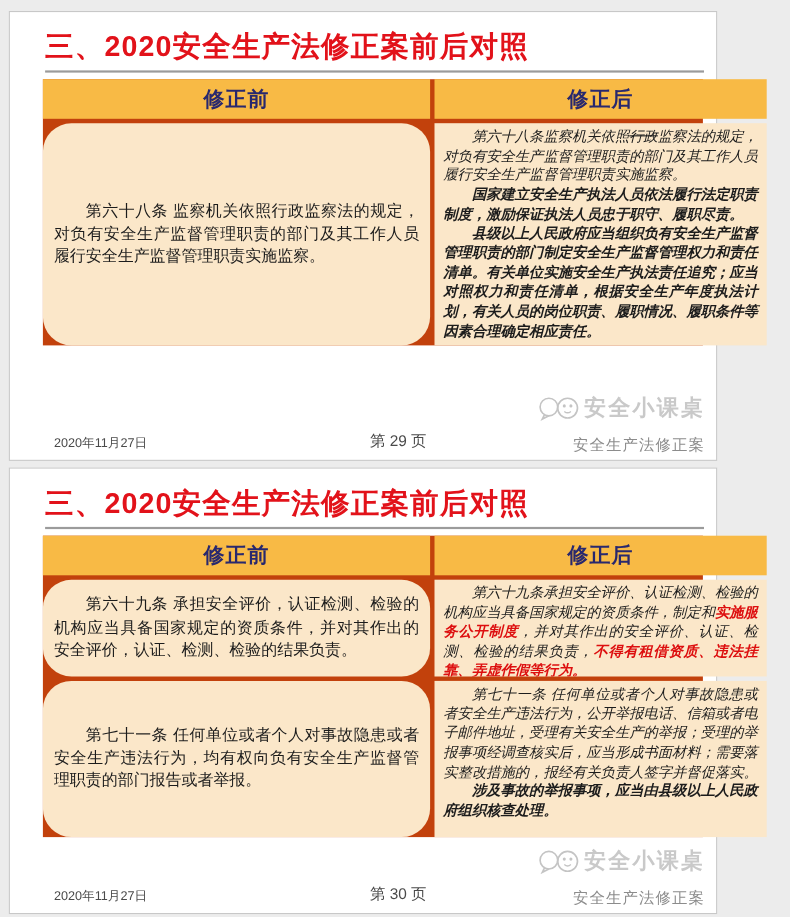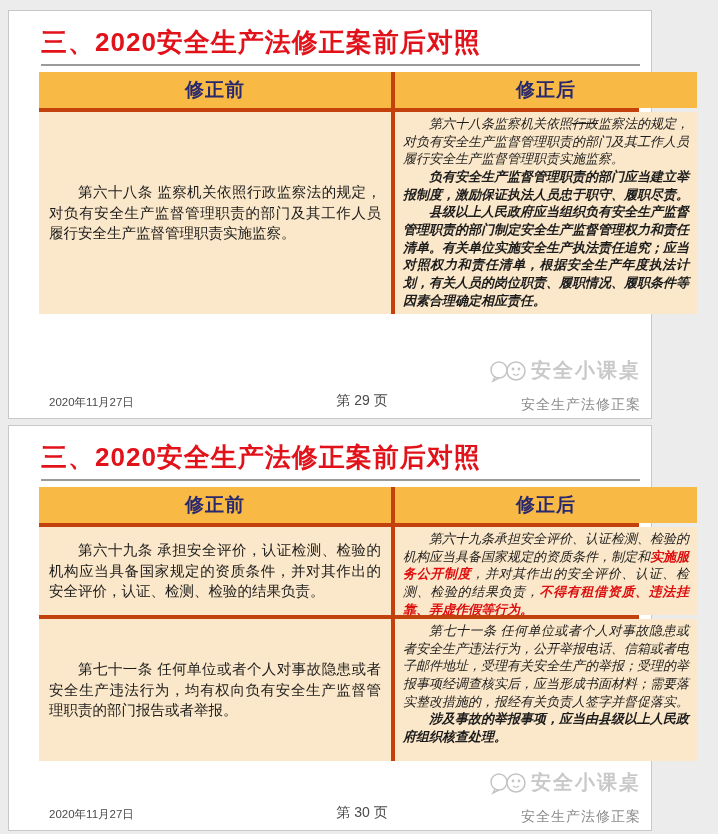--- a/index.html
+++ b/index.html
@@ -28,21 +28,21 @@
     margin:6px 12px 0 30px; background:#c2410c;
   }
   .slide-1 .cmp-table{ grid-template-rows:36px 202px; }
   .slide-2 .cmp-table{ grid-template-rows:36px 88px 142px; }
   .th{
     background:var(--header-bg); color:var(--header-text);
     display:flex; align-items:center; justify-content:center;
     font-size:19px; font-weight:800; letter-spacing:1px;
   }
   .td{ background:var(--cell-bg); overflow:hidden; }
-  .td-before{ display:flex; align-items:center; padding:6px 10px; }
+  .td-before{ display:flex; align-items:center; padding:6px 10px;border-radius:26px; }
   .td-after{ padding:3px 8px 0 8px;font-style:italic; }
   .td-before p{
     font-size:14.5px; line-height:1.42; color:var(--body-text);
     text-align:justify; text-indent:2em; width:100%;
   }
   .td-after p{
     font-size:13px; line-height:1.36; color:var(--body-text);
     text-align:justify; text-indent:2em;
   }
   .red{ color:var(--emphasis-red); font-weight:700; }
@@ -71,21 +71,21 @@
 
   <div class="cmp-table">
     <div class="th">修正前</div>
     <div class="th">修正后</div>
 
     <div class="td td-before">
       <p>第六十八条  监察机关依照行政监察法的规定，对负有安全生产监督管理职责的部门及其工作人员履行安全生产监督管理职责实施监察。</p>
     </div>
     <div class="td td-after">
       <p><span>第六十八条监察机关依照</span><span class="strike">行政</span><span>监察法的规定，对负有安全生产监督管理职责的部门及其工作人员履行安全生产监督管理职责实施监察。</span></p>
-      <p class="red">负有安全生产监督管理职责的部门应当建立举报制度，激励保证执法人员忠于职守、履职尽责。</p>
+      <p class="red">国家建立安全生产执法人员依法履行法定职责制度，激励保证执法人员忠于职守、履职尽责。</p>
       <p class="red">县级以上人民政府应当组织负有安全生产监督管理职责的部门制定安全生产监督管理权力和责任清单。有关单位实施安全生产执法责任追究；应当对照权力和责任清单，根据安全生产年度执法计划，有关人员的岗位职责、履职情况、履职条件等因素合理确定相应责任。</p>
     </div>
   </div>
 
   <span class="footer-date">2020年11月27日</span>
   <span class="footer-page">第 29 页</span>
 
   <div class="watermark">
     <div class="wm-top">
       <svg width="42" height="24" viewBox="0 0 42 24">

